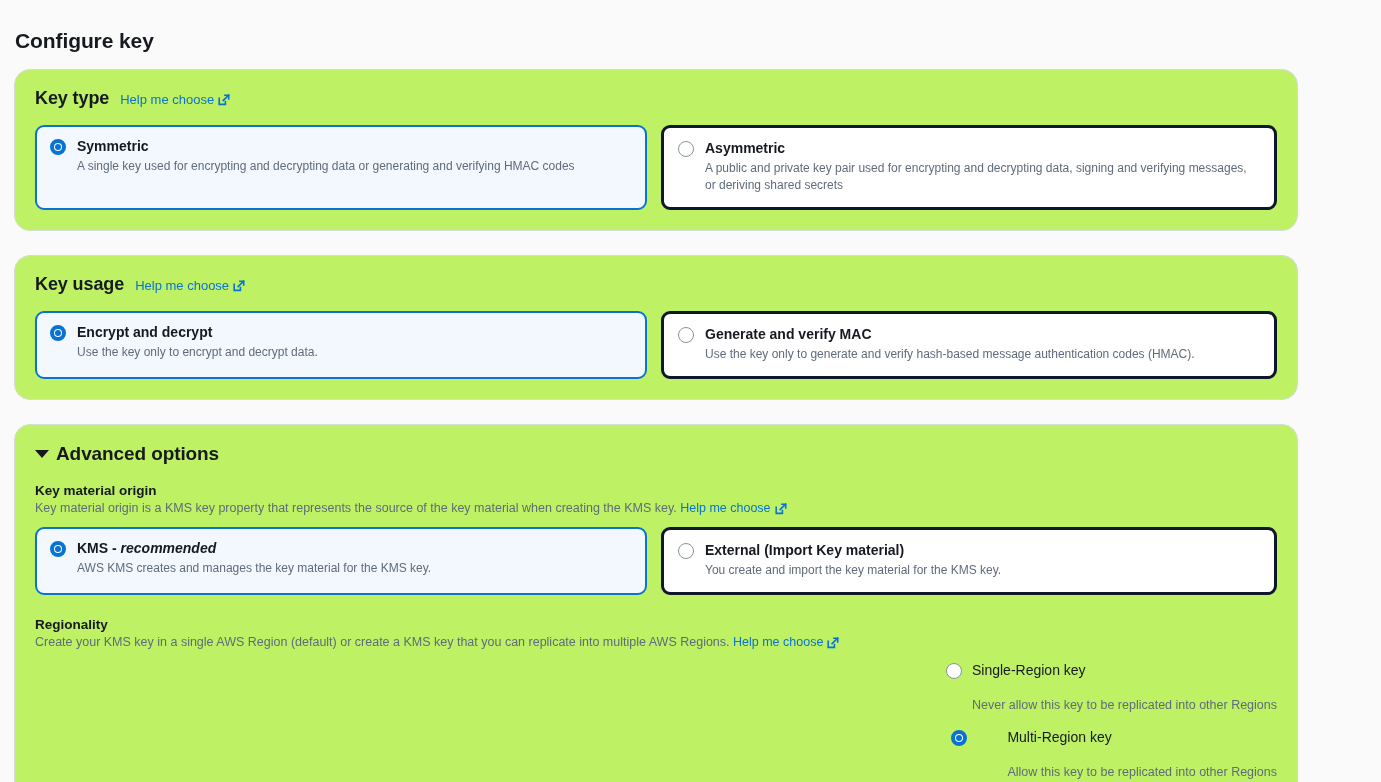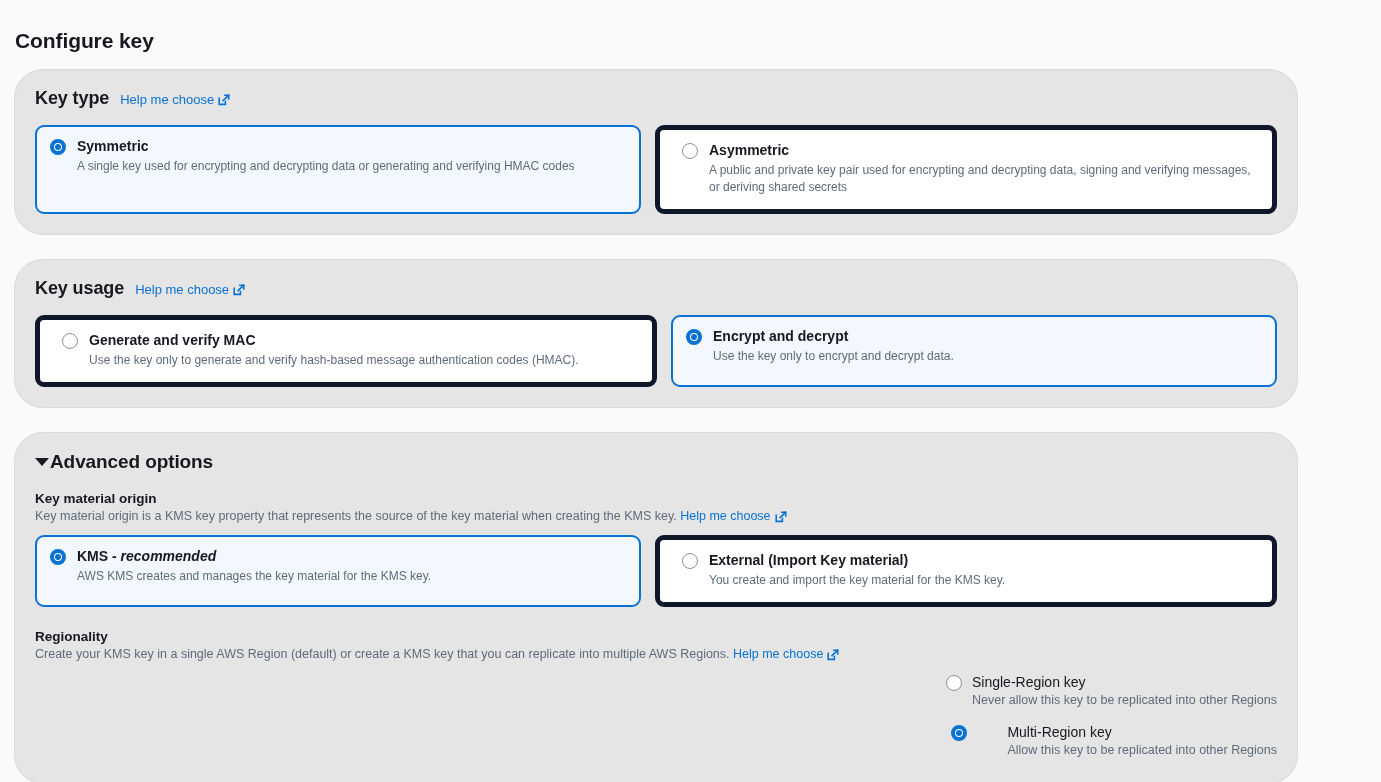--- a/index.html
+++ b/index.html
@@ -16,23 +16,23 @@
   .page-title {
     font-size: 21px;
     font-weight: bold;
     color: #16191f;
     margin: 0;
     padding: 29px 0 16px 1px;
     letter-spacing: -0.1px;
   }
 
   .card {
-    background: #e5e5e5;
+    background: #bef264;
     border: 1px solid #d5dbdb;
-    border-radius: 29px;
+    border-radius: 16px;
     margin-bottom: 24px;
     padding: 18px 20px 20px 20px;
   }
 
   .section-head {
     display: flex;
     align-items: baseline;
     gap: 11px;
     margin: 0 0 16px 0;
   }
@@ -54,24 +54,24 @@
     cursor: pointer;
   }
   .help-link .ext { display: inline-block; width: 12px; height: 12px; }
   .help-link svg { display: block; }
 
   
   .tile-row { display: flex; gap: 14px; align-items: stretch; }
   .tile {
     flex: 1 1 0;
     min-width: 0;
-    border: 5px solid #0f172a;
+    border: 3px solid #0f172a;
     border-radius: 9px;
     background: #ffffff;
-    padding: 11px 14px 13px 22px;
+    padding: 11px 14px 13px 14px;
     display: flex;
     gap: 11px;
     cursor: pointer;
   }
   .tile.selected {
     border: 2px solid #0972d3;
     background: #f2f8fd;
     padding: 10px 13px 12px 13px;
   }
 
@@ -112,21 +112,21 @@
     font-size: 12px;
     color: #5f6b7a;
     line-height: 17px;
     margin-top: 3px;
   }
 
   
   .adv-head {
     display: flex;
     align-items: center;
-    gap: 1px;
+    gap: 7px;
     margin: 0 0 18px 0;
     cursor: pointer;
   }
   .caret {
     width: 0; height: 0;
     border-left: 7px solid transparent;
     border-right: 7px solid transparent;
     border-top: 8px solid #16191f;
   }
   .adv-title { font-size: 19px; font-weight: bold; color: #16191f; letter-spacing: -0.1px; }
@@ -160,21 +160,21 @@
   .radio-item:last-child { margin-bottom: 0; gap: 40px; }
   .radio-item .rl-label {
     font-size: 14px;
     color: #16191f;
     line-height: 18px;
   }
   .radio-item .rl-desc {
     font-size: 12.5px;
     color: #5f6b7a;
     line-height: 17px;
-    margin-top: 1px;
+    margin-top: 18px;
   }
 </style>
 </head>
 <body>
 
 <div class="page">
 
   <h1 class="page-title">Configure key</h1>
 
   <div class="card">
@@ -217,32 +217,32 @@
         <span class="ext">
           <svg width="12" height="12" viewBox="0 0 12 12" fill="none">
             <path d="M1.2 4.2v6.2h6.2V7.6" stroke="#0972d3" stroke-width="1.6" stroke-linecap="square"></path>
             <path d="M5.1 6.6 10.6 1.2" stroke="#0972d3" stroke-width="1.6" stroke-linecap="square"></path>
             <path d="M6.9 1.2h3.8v3.8" stroke="#0972d3" stroke-width="1.6" stroke-linecap="square"></path>
           </svg>
         </span>
       </a>
     </div>
     <div class="tile-row">
+      <div class="tile selected">
+        <span class="radio on"></span>
+        <span class="tile-body">
+          <span class="tile-label">Encrypt and decrypt</span>
+          <div class="tile-desc">Use the key only to encrypt and decrypt data.</div>
+        </span>
+      </div>
       <div class="tile">
         <span class="radio"></span>
         <span class="tile-body">
           <span class="tile-label">Generate and verify MAC</span>
           <div class="tile-desc">Use the key only to generate and verify hash-based message authentication codes (HMAC).</div>
-        </span>
-      </div>
-      <div class="tile selected">
-        <span class="radio on"></span>
-        <span class="tile-body">
-          <span class="tile-label">Encrypt and decrypt</span>
-          <div class="tile-desc">Use the key only to encrypt and decrypt data.</div>
         </span>
       </div>
     </div>
   </div>
 
   <div class="card">
     <div class="adv-head">
       <span class="caret"></span>
       <span class="adv-title">Advanced options</span>
     </div>

